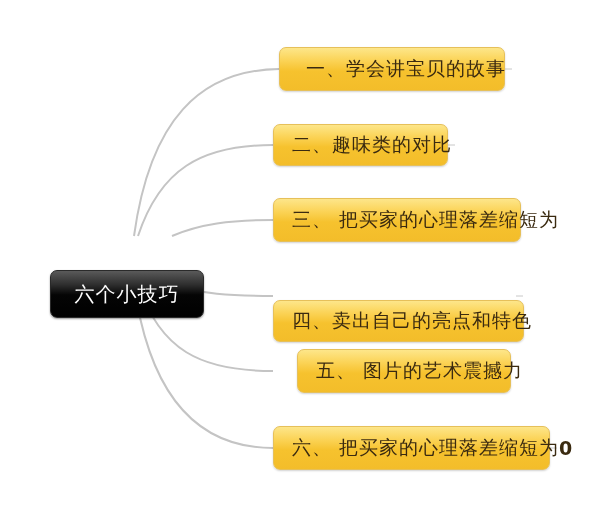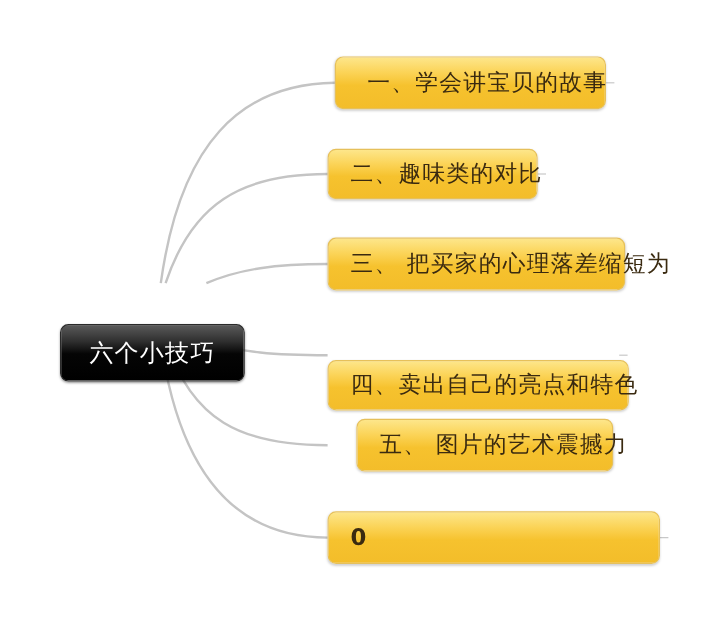--- a/index.html
+++ b/index.html
@@ -64,14 +64,15 @@
 
 <div class="node" style="left:273px; top:275px; width:251px; height:42px;margin-top:25px;">
   <span>四、卖出自己的亮点和特色</span>
 </div>
 
 <div class="node" style="left:273px; top:349px; width:214px;margin-left:24px;">
   <span>五、 图片的艺术震撼力</span>
 </div>
 
 <div class="node" style="left:273px; top:426px; width:277px;">
+  <span>六、 把买家的心理落差缩短为</span>
     <span class="zero">0</span>
 </div>
 
 </body></html>

